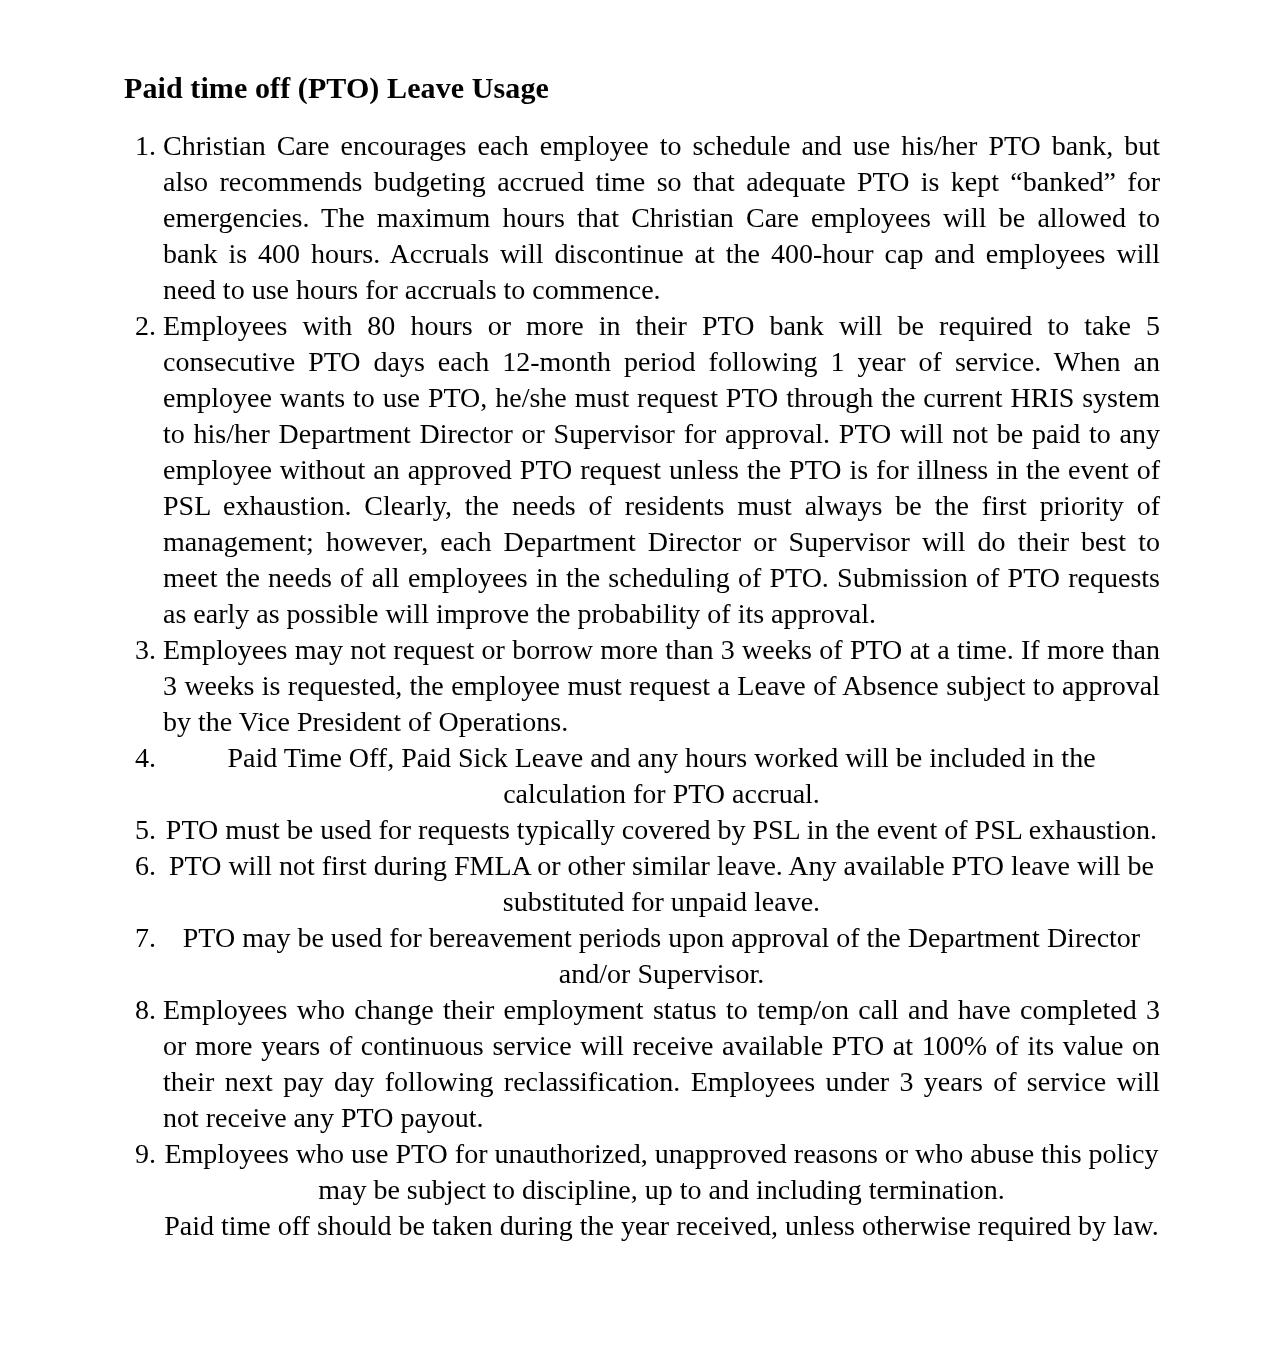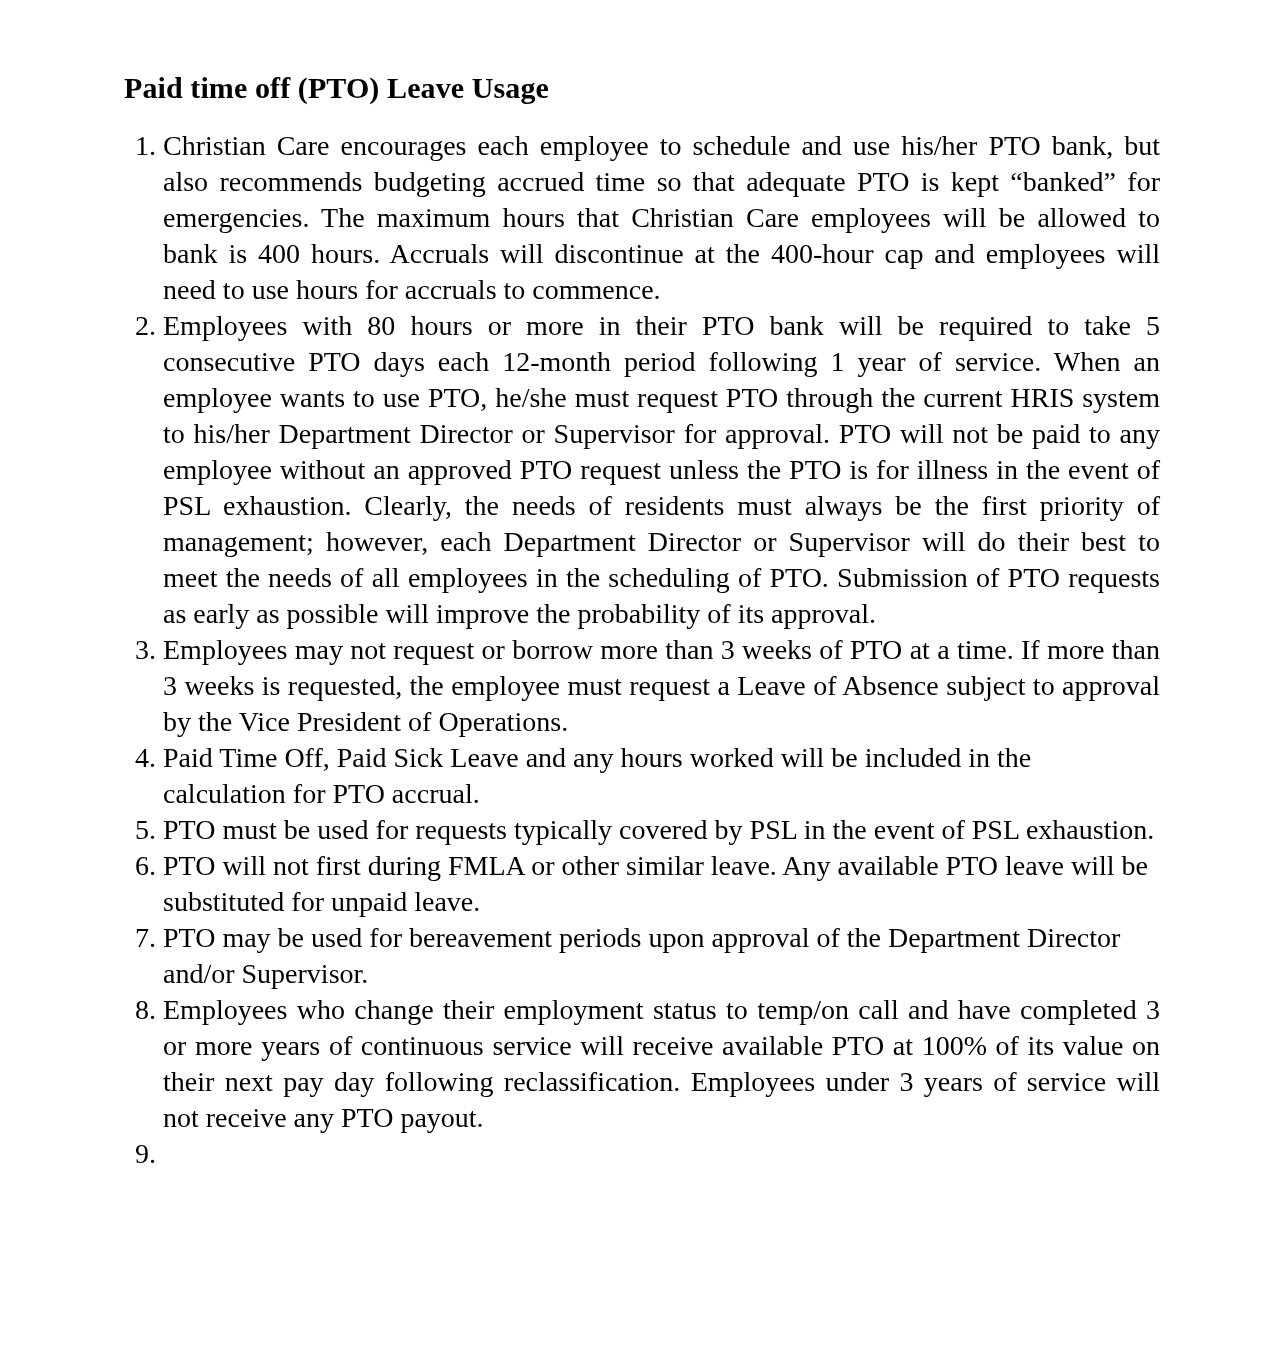--- a/index.html
+++ b/index.html
@@ -56,21 +56,21 @@
     width: 38px;
     text-align: right;
     font-size: 28px;
     line-height: 36px;
   }
 
   .item-text {
     display: block;
     font-size: 28px;
     line-height: 36px;
-    text-align: left;
+    text-align: center;
     hyphens: none;
   }
 
   .item-text.justified {
     text-align: justify;
     text-align-last: left;
   }
 </style>
 </head>
 <body>
@@ -116,17 +116,19 @@
       <span class="item-text">PTO may be used for bereavement periods upon approval of the Department Director and/or Supervisor.</span>
     </li>
 
     <li class="list-item">
       <span class="item-number">8.</span>
       <span class="item-text justified"> Employees who change their employment status to temp/on call and have completed 3 or more years of continuous service will receive available PTO at 100% of its value on their next pay day following reclassification. Employees under 3 years of service will not receive any PTO payout.</span>
     </li>
 
     <li class="list-item">
       <span class="item-number">9.</span>
+      <span class="item-text">Employees who use PTO for unauthorized, unapproved reasons or who abuse this policy may be subject to discipline, up to and including termination.</span>
+      <span class="item-text sub-para">Paid time off should be taken during the year received, unless otherwise required by law.</span>
     </li>
 
   </ol>
 
 </div>
 
 </body></html>

